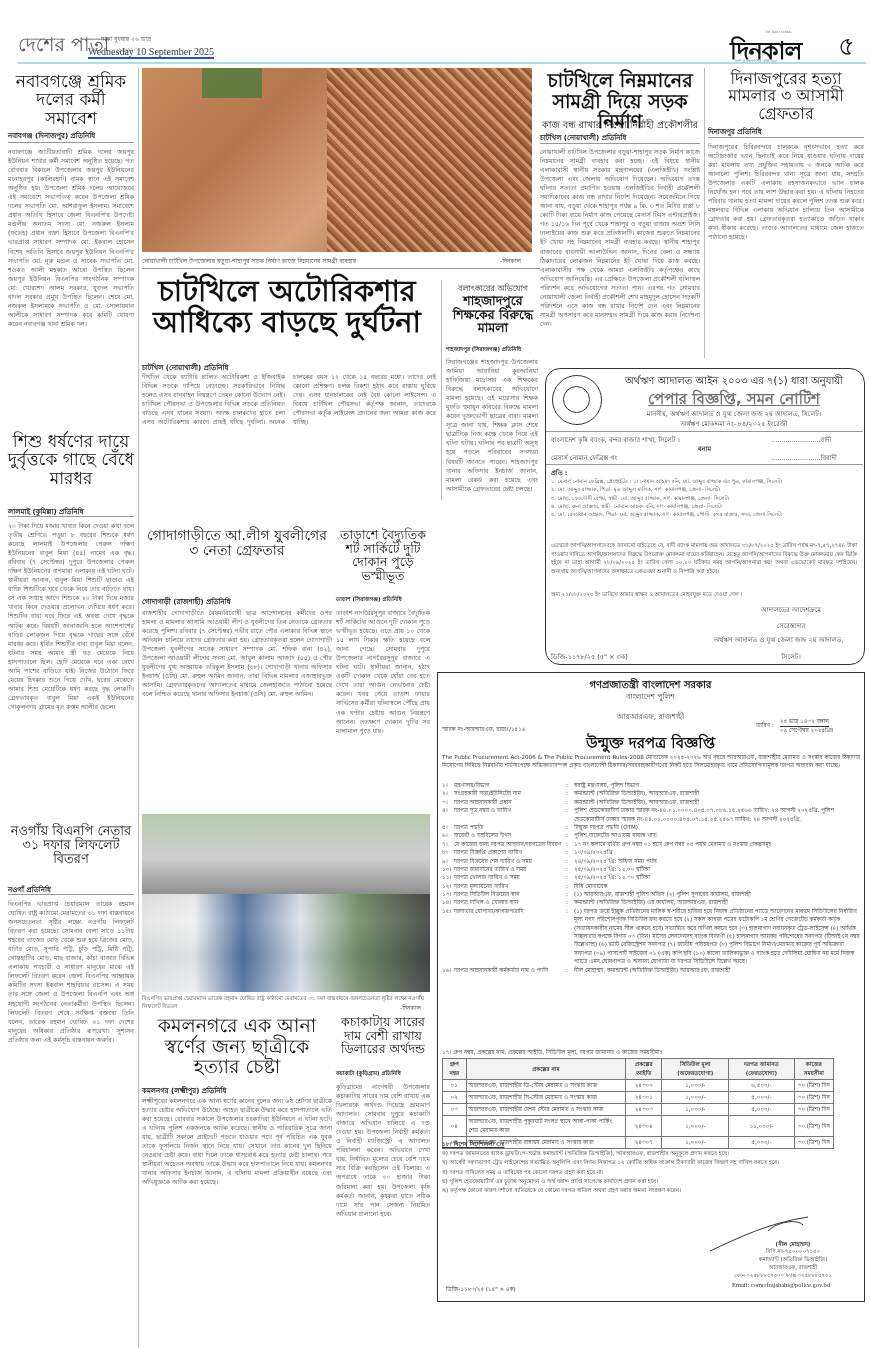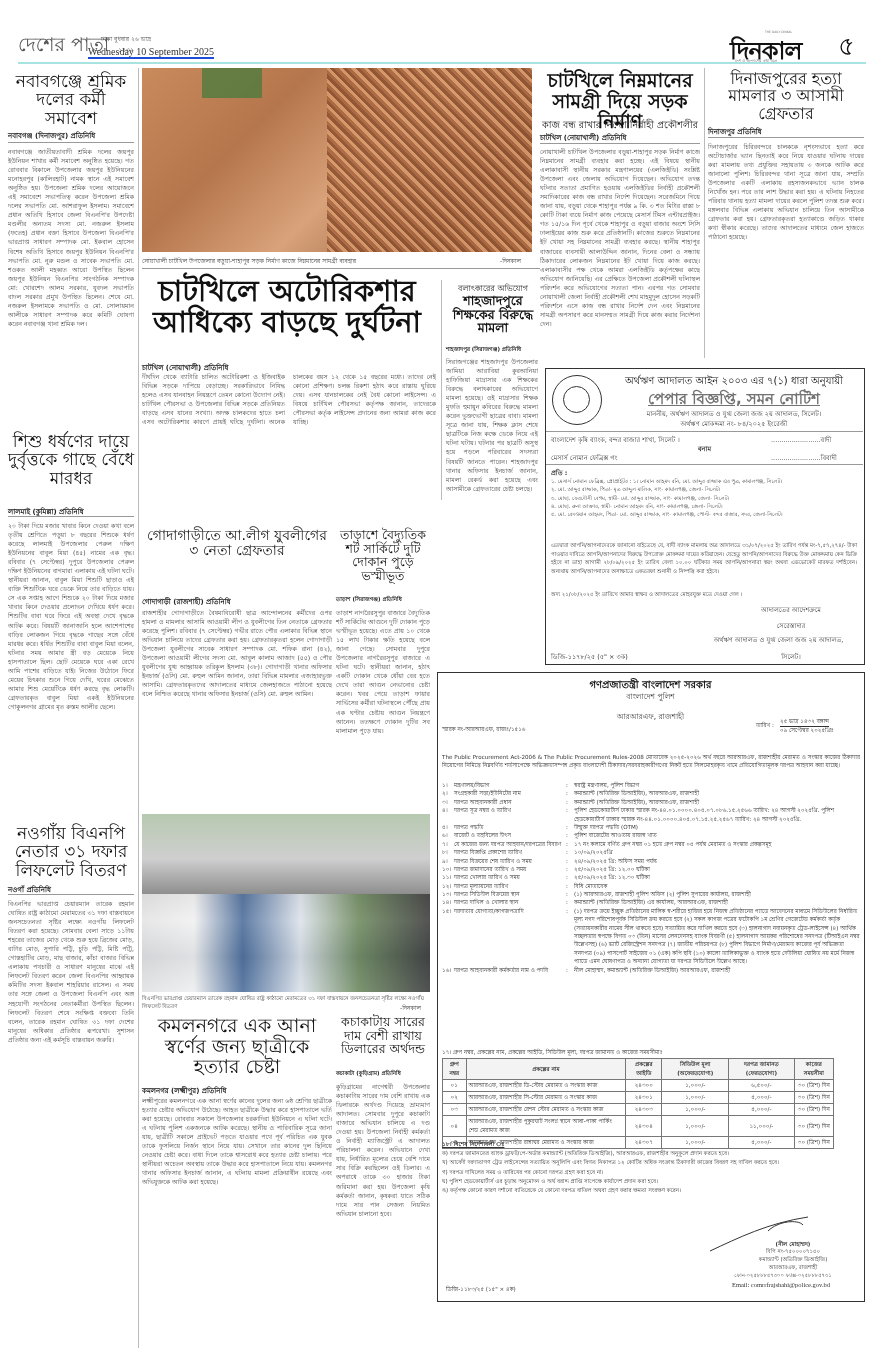--- a/index.html
+++ b/index.html
@@ -68,21 +68,21 @@
 </div>
 
 <div>
   <div class="abs headline" style="left:8px;top:432px;width:126px;font-size:17px;">শিশু ধর্ষণের দায়ে দুর্বৃত্তকে গাছে বেঁধে মারধর</div>
   <div class="abs byline" style="left:8px;top:506px;width:126px;">লালমাই (কুমিল্লা) প্রতিনিধি</div>
   <div class="abs hline" style="left:8px;top:516px;width:126px;"></div>
   <div class="abs body-text" style="left:8px;top:521px;width:126px;height:290px;">২০ টাকা দিয়ে মজার খাবার কিনে দেওয়া কথা বলে তৃতীয় শ্রেণিতে পড়ুয়া ৮ বছরের শিশুকে ধর্ষণ করেছে লালমাই উপজেলার পেরুল দক্ষিণ ইউনিয়নের বাবুল মিয়া (৪৫) নামের এক বৃদ্ধ। রবিবার (৭ সেপ্টেম্বর) দুপুরে উপজেলার পেরুল দক্ষিণ ইউনিয়নের বাগমারা এলাকায় এই ঘটনা ঘটে। স্থানীয়রা জানান, বাবুল মিয়া শিশুটি ছাড়াও এই ব্যক্তি শিশুটিকে ঘরে ডেকে নিয়ে তার বাড়িতে যায়। সে এক সপ্তাহ আগে শিশুকে ২০ টাকা দিয়ে মজার খাবার কিনে দেওয়ার প্রলোভন দেখিয়ে ধর্ষণ করে। শিশুটির বাবা ঘরে ফিরে এই অবস্থা দেখে বৃদ্ধকে আটক করে। বিষয়টি জানাজানি হলে আশেপাশের বাড়ির লোকজন গিয়ে বৃদ্ধকে গাছের সঙ্গে বেঁধে মারধর করে। ধর্ষিত শিশুটির বাবা বাবুল মিয়া বলেন, ঘটনার সময় আমার স্ত্রী বড় মেয়েকে নিয়ে হাসপাতালে ছিল। ছোট মেয়েকে ঘরে একা রেখে আমি পাশের বাড়িতে যাই। নিজের উঠোনে ফিরে মেয়ের চিৎকার শুনে গিয়ে দেখি, ঘরের মেঝেতে আমার শিশু মেয়েটিকে ধর্ষণ করছে বৃদ্ধ লোকটি। গ্রেফতারকৃত বাবুল মিয়া একই ইউনিয়নের গোকুলনগর গ্রামের মৃত রুস্তম আলীর ছেলে।</div>
 </div>
 
 <div>
-  <div class="abs headline" style="left:8px;top:824px;width:126px;font-size:17px;">নওগাঁয় বিএনপি নেতার ৩১ দফার লিফলেট বিতরণ</div>
+  <div class="abs headline" style="left:8px;top:824px;width:126px;font-size:13px;">নওগাঁয় বিএনপি নেতার ৩১ দফার লিফলেট বিতরণ</div>
   <div class="abs byline" style="left:8px;top:884px;width:126px;">নওগাঁ প্রতিনিধি</div>
   <div class="abs hline" style="left:8px;top:894px;width:126px;"></div>
   <div class="abs body-text" style="left:8px;top:899px;width:126px;height:445px;">বিএনপির ভারপ্রাপ্ত চেয়ারম্যান তারেক রহমান ঘোষিত রাষ্ট্র কাঠামো মেরামতের ৩১ দফা বাস্তবায়নে জনসচেতনতা সৃষ্টির লক্ষ্যে নওগাঁয় লিফলেট বিতরণ করা হয়েছে। সোমবার বেলা সাড়ে ১১টায় শহরের তাজের মোড় থেকে শুরু হয়ে ব্রিজের মোড়, বাটার মোড়, সুপারি পট্টি, চুড়ি পট্টি, মিষ্টি পট্টি, গোস্তহাটির মোড়, মাছ বাজার, কাঁচা বাজার বিভিন্ন এলাকায় পথচারী ও সাধারণ মানুষের মাঝে এই লিফলেট বিতরণ করেন জেলা বিএনপির আহ্বায়ক কমিটির সদস্য ইকবাল শাহরিয়ার রাসেল। এ সময় তার সঙ্গে জেলা ও উপজেলা বিএনপি এবং অঙ্গ সহযোগী সংগঠনের নেতাকর্মীরা উপস্থিত ছিলেন। লিফলেট বিতরণ শেষে সংক্ষিপ্ত বক্তব্যে তিনি বলেন, তারেক রহমান ঘোষিত ৩১ দফা দেশের মানুষের অধিকার প্রতিষ্ঠার রূপরেখা। সুশাসন প্রতিষ্ঠার জন্য এই কর্মসূচি বাস্তবায়ন জরুরি।</div>
 </div>
 
 <div class="abs photo" style="left:142px;top:68px;width:390px;height:184px;">
   <div class="abs" style="left:60px;top:0;width:60px;height:30px;background:#3e7a3a;opacity:.7;"></div>
   <div class="abs" style="left:185px;top:0;width:205px;height:184px;background:repeating-linear-gradient(45deg,#a8653e 0 3px,#d79a6c 3px 6px,#8a4e2d 6px 9px);opacity:.85;"></div>
 </div>
 <div class="abs caption" style="left:142px;top:256px;width:330px;">নোয়াখালী চাটখিল উপজেলার বড়ুয়া-শাহাপুর সড়ক নির্মাণ কাজে নিম্নমানের সামগ্রী ব্যবহার</div>
@@ -110,21 +110,21 @@
   <div class="abs body-text" style="left:142px;top:372px;width:294px;height:126px;column-count:2;column-gap:8px;">দীর্ঘদিন থেকে ব্যাটারি চালিত অটোরিকশা ও ইজিবাইক বিভিন্ন সড়কে দাপিয়ে বেড়াচ্ছে। সরকারিভাবে নিষিদ্ধ হলেও এসব যানবাহন নিয়ন্ত্রণে তেমন কোনো উদ্যোগ নেই। চাটখিল পৌরসভা ও উপজেলার বিভিন্ন সড়কে প্রতিনিয়ত বাড়ছে এসব যানের সংখ্যা। অদক্ষ চালকদের হাতে চলা এসব অটোরিকশার কারণে প্রায়ই ঘটছে দুর্ঘটনা। অনেক চালকের বয়স ১২ থেকে ১৫ বছরের মধ্যে। তাদের নেই কোনো প্রশিক্ষণ। চলন্ত রিকশা হঠাৎ করে রাস্তায় ঘুরিয়ে দেয়। এসব যানচালকের নেই বৈধ কোনো লাইসেন্স। এ বিষয়ে চাটখিল পৌরসভা কর্তৃপক্ষ জানান, তাদেরকে পৌরসভা কর্তৃক লাইসেন্স প্রদানের জন্য আমরা কাজ করে যাচ্ছি।</div>
 </div>
 
 <div>
   <div class="abs" style="left:446px;top:282px;width:94px;font-size:8px;text-align:center;">বলাৎকারের অভিযোগ</div>
   <div class="abs headline" style="left:446px;top:294px;width:94px;font-size:12.5px;font-weight:bold;">শাহজাদপুরে শিক্ষকের বিরুদ্ধে মামলা</div>
   <div class="abs byline" style="left:446px;top:346px;width:94px;font-size:5.5px;">শাহজাদপুর (সিরাজগঞ্জ) প্রতিনিধি</div>
   <div class="abs body-text" style="left:446px;top:357px;width:92px;height:142px;">সিরাজগঞ্জের শাহজাদপুর উপজেলার জামিয়া আরাবিয়া কুরআনিয়া হাফিজিয়া মাদ্রাসার এক শিক্ষকের বিরুদ্ধে বলাৎকারের অভিযোগে মামলা হয়েছে। ওই মাদ্রাসার শিক্ষক মুফতি হুমায়ুন কবিরের বিরুদ্ধে মামলা করেন ভুক্তভোগী ছাত্রের বাবা। মামলা সূত্রে জানা যায়, শিক্ষক ক্লাস শেষে ছাত্রটিকে নিজ কক্ষে ডেকে নিয়ে এই ঘটনা ঘটায়। ঘটনার পর ছাত্রটি অসুস্থ হয়ে পড়লে পরিবারের সদস্যরা বিষয়টি জানতে পারেন। শাহজাদপুর থানার অফিসার ইনচার্জ জানান, মামলা রেকর্ড করা হয়েছে এবং আসামীকে গ্রেফতারের চেষ্টা চলছে।</div>
 </div>
 
-<div class="abs ad-box" style="left:545px;top:368px;width:320px;height:297px;">
+<div class="abs ad-box" style="left:545px;top:368px;width:320px;height:297px;border-radius:15px;">
   <div class="abs seal" style="left:6px;top:6px;width:50px;height:50px;">
     <div class="abs seal" style="left:10px;top:10px;width:27px;height:27px;"></div>
   </div>
   <div class="abs ad-title" style="left:60px;top:4px;width:256px;">অর্থঋণ আদালত আইন ২০০৩ এর ৭(১) ধারা অনুযায়ী</div>
   <div class="abs ad-big" style="left:60px;top:18px;width:256px;">পেপার বিজ্ঞপ্তি, সমন নোটিশ</div>
   <div class="abs ad-small" style="left:60px;top:40px;width:256px;text-align:center;">মাননীয়, অর্থঋণ আদালত ও যুগ্ম জেলা জজ ২য় আদালত, সিলেট।</div>
   <div class="abs ad-small" style="left:60px;top:50px;width:256px;text-align:center;">অর্থঋণ মোকদ্দমা নং- ৮৪/২০২৫ ইংরেজী</div>
   <div class="abs hline" style="left:0;top:62px;width:317px;"></div>
   <div class="abs ad-small" style="left:5px;top:66px;">বাংলাদেশ কৃষি ব্যাংক, বন্দর বাজার শাখা, সিলেট ।</div>
   <div class="abs ad-small" style="left:225px;top:66px;">........................বাদী</div>
@@ -180,20 +180,21 @@
 </div>
 
 <div class="abs ad-box" style="left:437px;top:672px;width:428px;height:630px;">
   <div class="abs ad-small" style="left:0;top:18px;width:425px;text-align:center;font-size:7.5px;">বাংলাদেশ পুলিশ</div>
   <div class="abs ad-title" style="left:0;top:4px;width:425px;font-weight:bold;font-size:10px;">গণপ্রজাতন্ত্রী বাংলাদেশ সরকার</div>
   <div class="abs ad-small" style="left:0;top:38px;width:425px;text-align:center;font-size:7.5px;">আরআরএফ, রাজশাহী</div>
   <div class="abs ad-small" style="left:4px;top:52px;font-size:5.6px;">স্মারক নং-আরআরএফ, রাজঃ/১৫১৬</div>
   <div class="abs ad-small" style="left:318px;top:48px;font-size:5.6px;">তারিখ :</div>
   <div class="abs ad-small" style="left:342px;top:44px;font-size:5.6px;border-bottom:0.8px solid #333;">২৫ ভাদ্র ১৪৩২ বঙ্গাব্দ</div>
   <div class="abs ad-small" style="left:342px;top:53px;font-size:5.6px;">০৯ সেপ্টেম্বর ২০২৫খ্রিঃ</div>
+  <div class="abs" style="left:0;top:58px;width:425px;text-align:center;font-size:15px;color:#111;font-weight:bold;">উন্মুক্ত দরপত্র বিজ্ঞপ্তি</div>
   <div class="abs ad-small" style="left:4px;top:80px;width:418px;font-size:5.6px;line-height:1.5;text-align:justify;">The Public Procurement Act-2006 &amp; The Public Procurement Rules-2008 মোতাবেক ২০২৫-২০২৬ অর্থ বছরে আরআরএফ, রাজশাহীর মেরামত ও সংস্কার কাজের ঠিকাদার নিয়োগের নিমিত্তে নিম্নবর্ণিত শর্তসাপেক্ষে অভিজ্ঞতাসম্পন্ন প্রকৃত বাংলাদেশী ঠিকাদার/সরবরাহকারীগণের নিকট হতে সিলমোহরকৃত খামে প্রতিযোগিতামূলক দরপত্র আহবান করা যাচ্ছে।</div>
 
   <div class="abs" style="left:4px;top:108px;width:418px;" id="tender-items">
       <div class="kv">
         <span class="n">১।</span>
         <span class="k">মন্ত্রণালয়/বিভাগ</span>
         <span class="c">:</span>
         <span class="v">স্বরাষ্ট্র মন্ত্রণালয়, পুলিশ বিভাগ</span>
       </div>
       <div class="kv">

